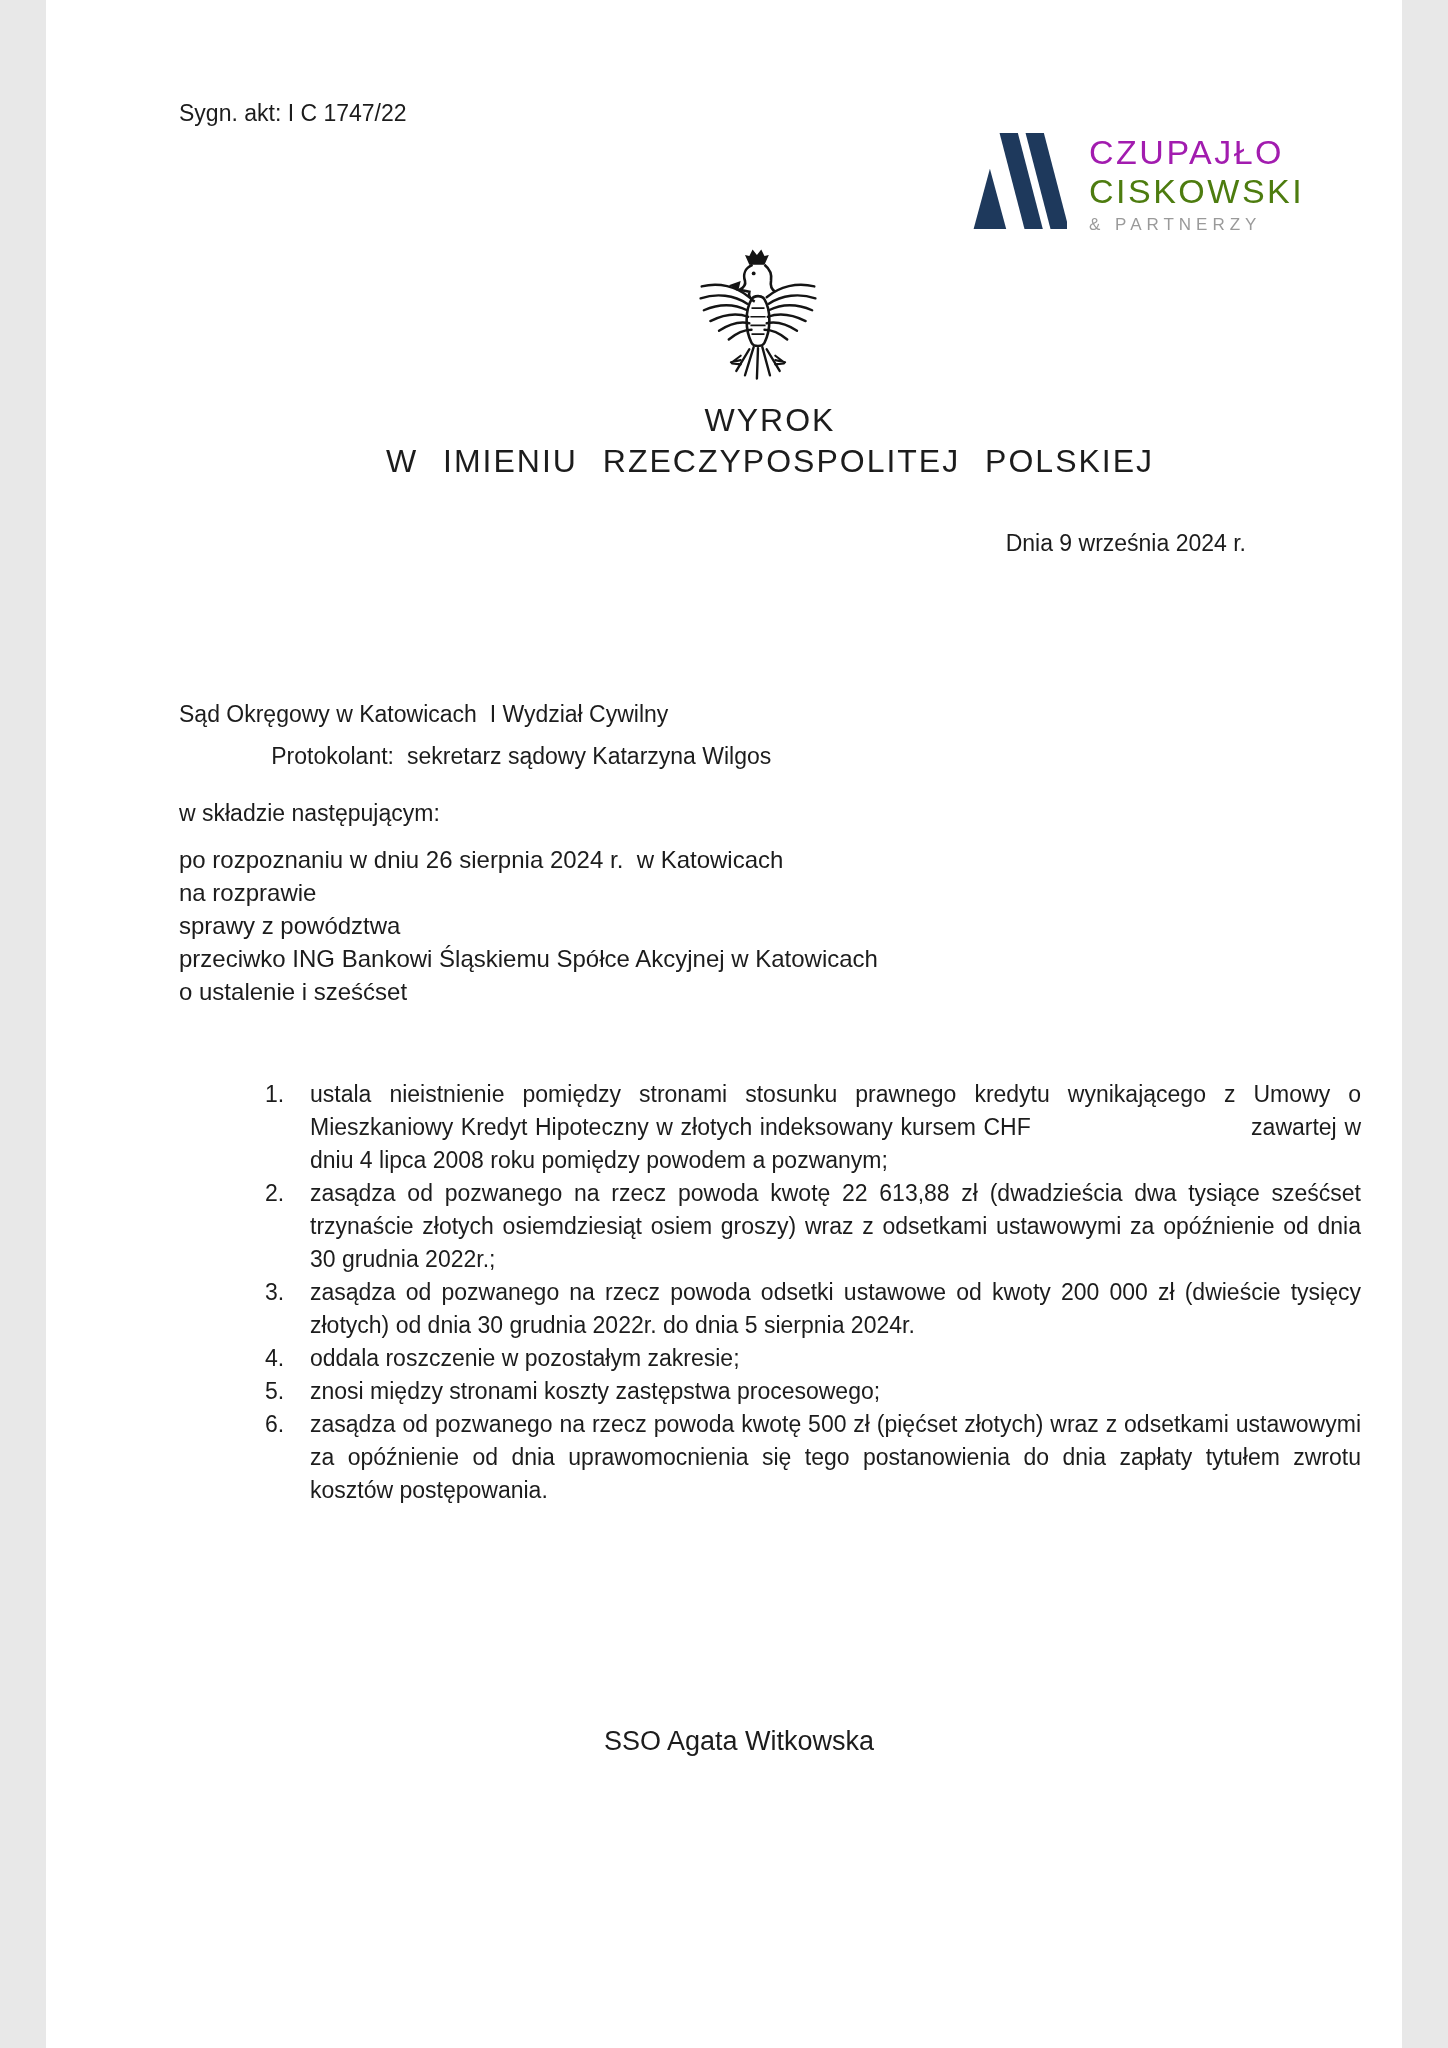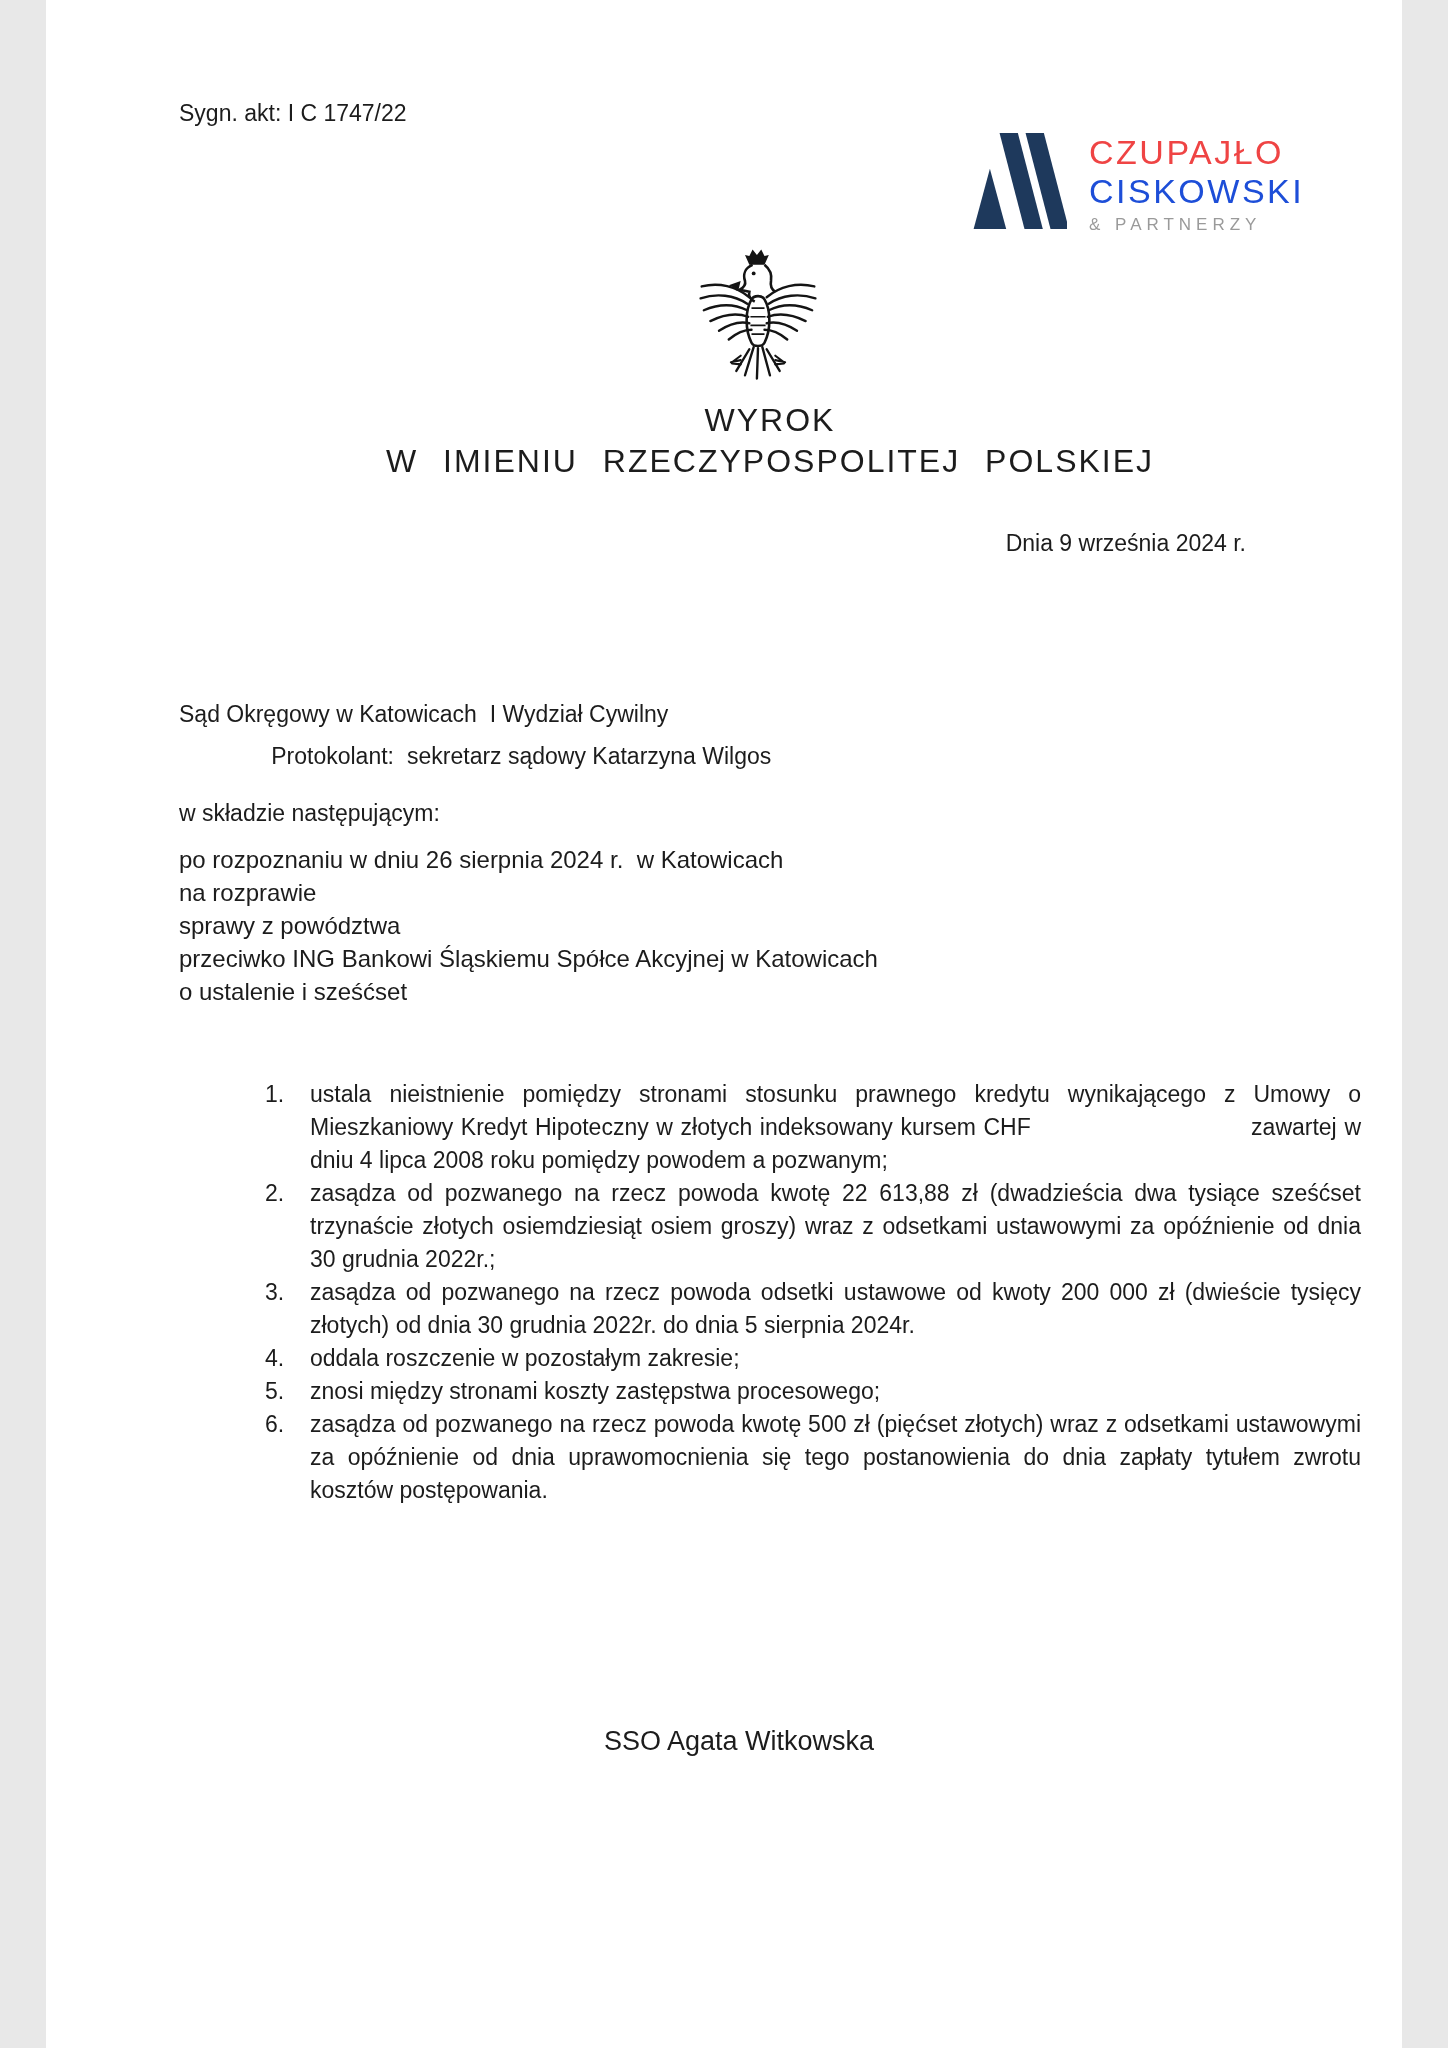--- a/index.html
+++ b/index.html
@@ -63,22 +63,22 @@
 
   <div class="abs logo">
     <div class="logo-mark">
       <svg viewBox="0 0 110 100" xmlns="http://www.w3.org/2000/svg" aria-hidden="true">
         <polygon points="13,100 30,37 47,100" fill="#1e395c"></polygon>
         <polygon points="40,0 59,0 85,100 66,100" fill="#1e395c"></polygon>
         <polygon points="67,0 86,0 110,92 110,100 93,100" fill="#1e395c"></polygon>
       </svg>
     </div>
     <div class="logo-text">
-      <div class="logo-line" style="color:#ef4444">CZUPAJŁO</div>
-      <div class="logo-line" style="color:#1d4ed8">CISKOWSKI</div>
+      <div class="logo-line" style="color:#a21caf">CZUPAJŁO</div>
+      <div class="logo-line" style="color:#4d7c0f">CISKOWSKI</div>
       <div class="logo-sub" style="color:#9a9a9a">&amp; PARTNERZY</div>
     </div>
   </div>
 
   <div class="abs emblem">
     <svg viewBox="0 0 120 130" xmlns="http://www.w3.org/2000/svg" aria-hidden="true">
 
       <path d="M52 14 l-4 -9 4 1 3 -6 4 5 4 -5 3 6 4 -1 -4 9 z" fill="#141414"></path>
 
       <path d="M55 14 c-7 3 -9 9 -7 15 c1 4 -1 6 -5 8 l9 2 c-1 4 1 7 5 9" fill="none" stroke="#141414" stroke-width="2.4"></path>

